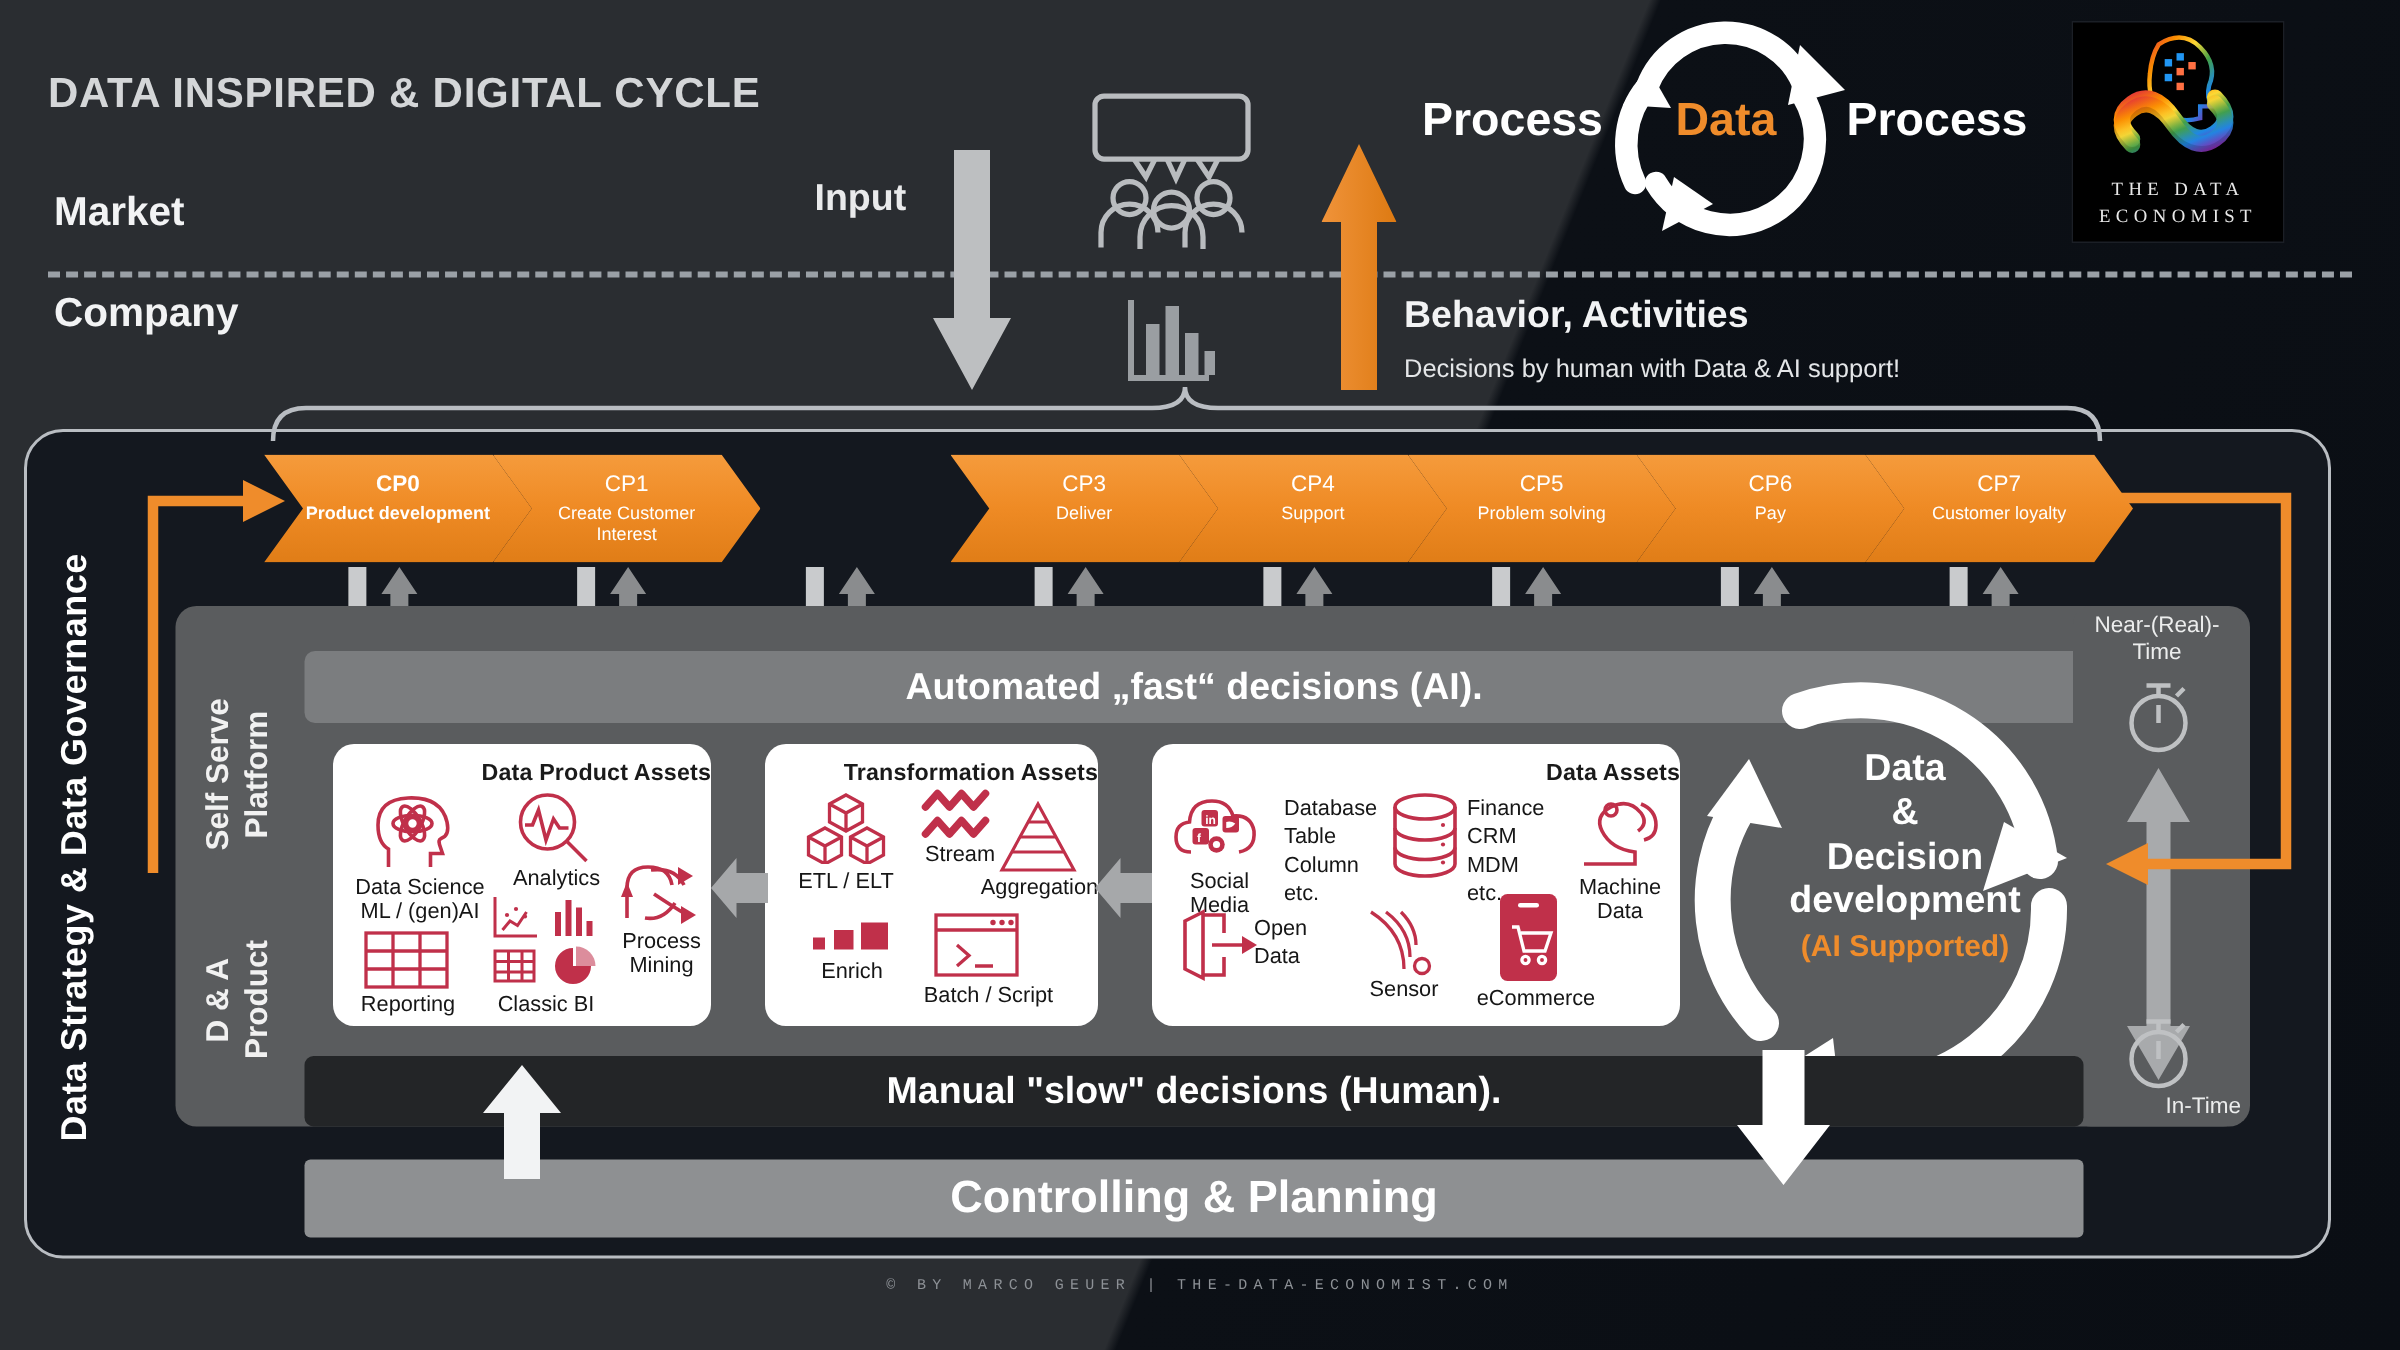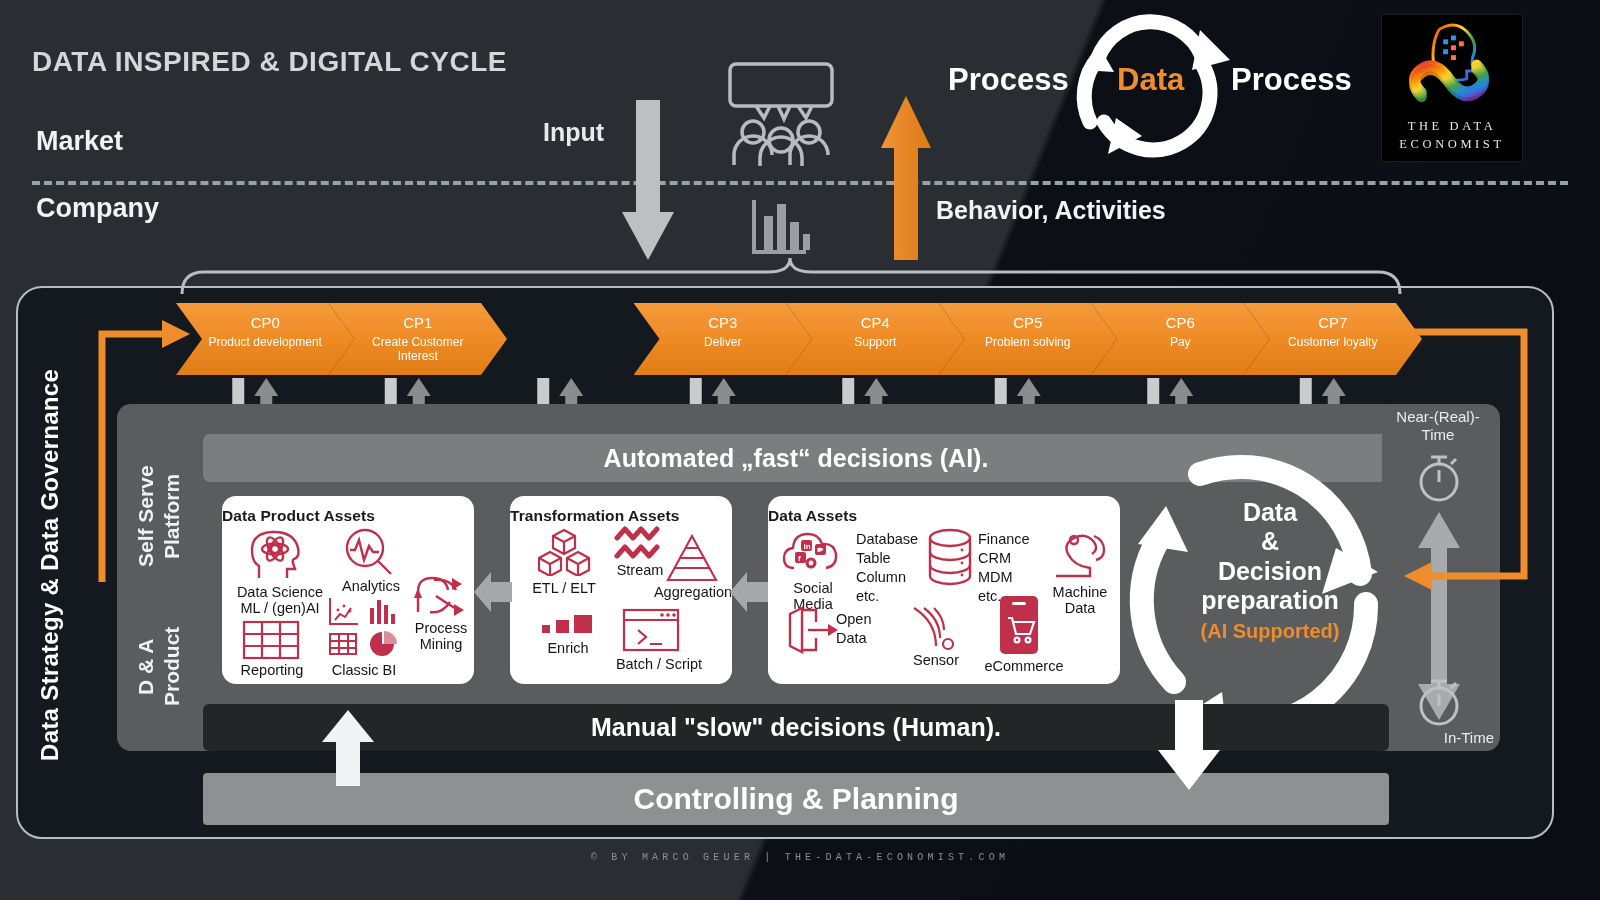--- a/index.html
+++ b/index.html
@@ -132,21 +132,21 @@
     background: #8e9092; border-radius: 4px;
     display: flex; align-items: center; justify-content: center;
     color: #fff; font-size: 30px; font-weight: bold;
   }
 
   
   .card {
     position: absolute; background: #ffffff; border-radius: 14px;
   }
   .card-title {
-    text-align: left; font-size: 15.5px; font-weight: bold; color: #1a1a1a;
+    text-align: right; font-size: 15.5px; font-weight: bold; color: #1a1a1a;
     padding-top: 11px; letter-spacing: .1px;
   }
   #card-dpa { left: 222px; top: 496px; width: 252px; height: 188px; }
   #card-ta  { left: 510px; top: 496px; width: 222px; height: 188px; }
   #card-da  { left: 768px; top: 496px; width: 352px; height: 188px; }
 
   .lbl { position: absolute; font-size: 14.5px; color: #161616; text-align: center; line-height: 1.12; }
   .ico { position: absolute; }
 
   
@@ -203,20 +203,21 @@
     <defs>
         <linearGradient id="og" x1="0" y1="0" x2="1" y2="0">
       <stop offset="0" stop-color="#f0933a"></stop>
           <stop offset="1" stop-color="#dd7a12"></stop>
     </linearGradient>
       </defs>
     <polygon points="25,0 50,52 37,52 37,164 13,164 13,52 0,52" fill="url(#og)"></polygon>
   </svg>
 
   <div class="abs" id="behavior-title">Behavior, Activities</div>
+  <div class="abs" id="behavior-sub">Decisions by human with Data &amp; AI support!</div>
 
   <svg class="abs" id="speech-icon" viewBox="0 0 110 108">
     <g fill="none" stroke="#b9bcbf" stroke-width="3.5">
       <rect x="4" y="4" width="102" height="42" rx="6"></rect>
       <path d="M30 46 L38 58 L44 46 M52 46 L58 59 L64 46 M72 46 L80 58 L86 46"></path>
       <circle cx="27" cy="72" r="11"></circle>
         <circle cx="83" cy="72" r="11"></circle>
         <circle cx="55" cy="80" r="12"></circle>
       <path d="M8 105 v-10 a19 19 0 0 1 38 0"></path>
       <path d="M64 105 v-10 a19 19 0 0 1 38 0"></path>
@@ -281,21 +282,21 @@
   </div>
 
   <div class="abs" id="outer"></div>
   <div class="abs" id="gov-label">Data Strategy &amp; Data Governance</div>
 
   <svg class="abs" id="brace" viewBox="0 0 1222 36">
     <path d="M2 36 q0 -22 22 -22 h564 q22 0 22 -14 q0 14 22 14 h566 q22 0 22 22" fill="none" stroke="#b9bdc2" stroke-width="3"></path>
   </svg>
 
   <div class="abs" id="cp-row">
-      <div class="chev" style="left: 0px; width: 178.5px; z-index: 8;">
+      <div class="chev" style="left: 0px; width: 178.5px; z-index: 8; font-weight: bold;">
         <div class="cp-id">CP0</div>
         <div class="cp-sub">Product development</div>
       </div>
       <div class="chev" style="left: 152.5px; width: 178.5px; z-index: 7;">
         <div class="cp-id">CP1</div>
         <div class="cp-sub">Create Customer Interest</div>
       </div>
       <div class="chev" style="left: 457.5px; width: 178.5px; z-index: 5;">
         <div class="cp-id">CP3</div>
         <div class="cp-sub">Deliver</div>
@@ -575,21 +576,21 @@
     </g>
     <polygon points="214,96 256,120 200,142" fill="#ffffff"></polygon>
     <polygon points="108,246 88,292 48,252" fill="#ffffff" opacity="0"></polygon>
     <polygon points="100,240 56,268 106,292" fill="#ffffff"></polygon>
     <polygon points="16,92 44,54 66,100" fill="#ffffff"></polygon>
   </svg>
   <div class="abs" id="dec-text">
     <span>Data</span><br>
     <span>&amp;</span><br>
     <span>Decision</span><br>
-    <span>preparation</span><br>
+    <span>development</span><br>
     <span id="dec-ai">(AI Supported)</span>
   </div>
 
   <div class="abs" id="time-col"></div>
   <div class="abs" id="time-top">Near-(Real)-Time</div>
   <svg class="abs" style="left:1413px; top:452px; width:52px; height:52px;" viewBox="0 0 52 52">
     <g fill="none" stroke="#bfc1c3" stroke-width="3">
       <circle cx="26" cy="30" r="18"></circle>
       <path d="M26 30 V18"></path>
         <path d="M18 5 h16"></path>

